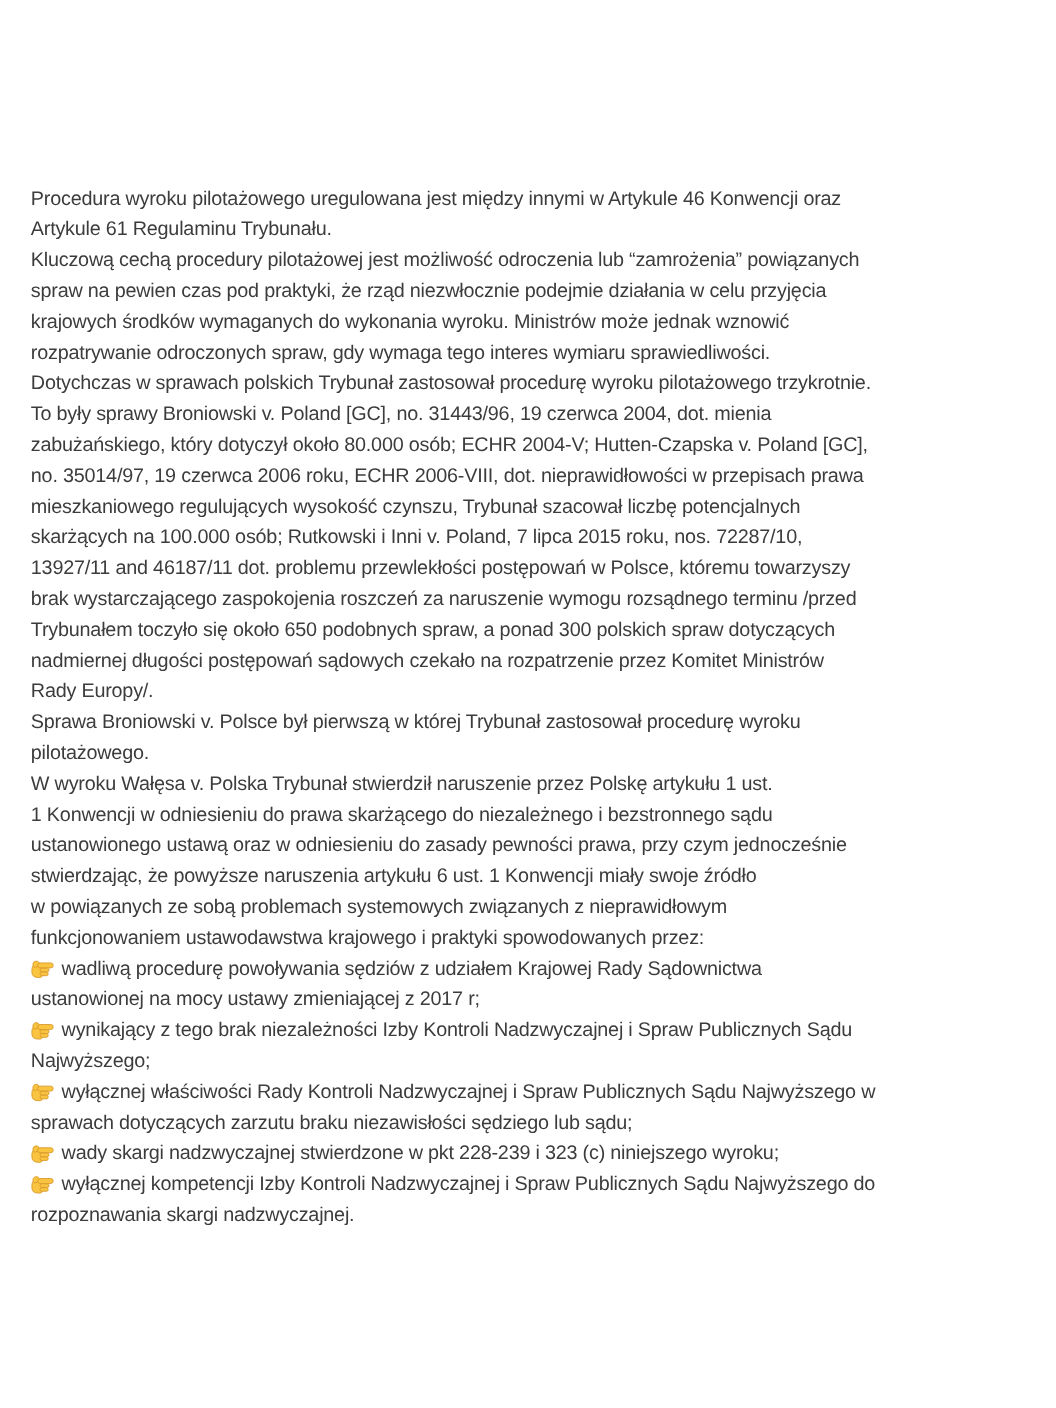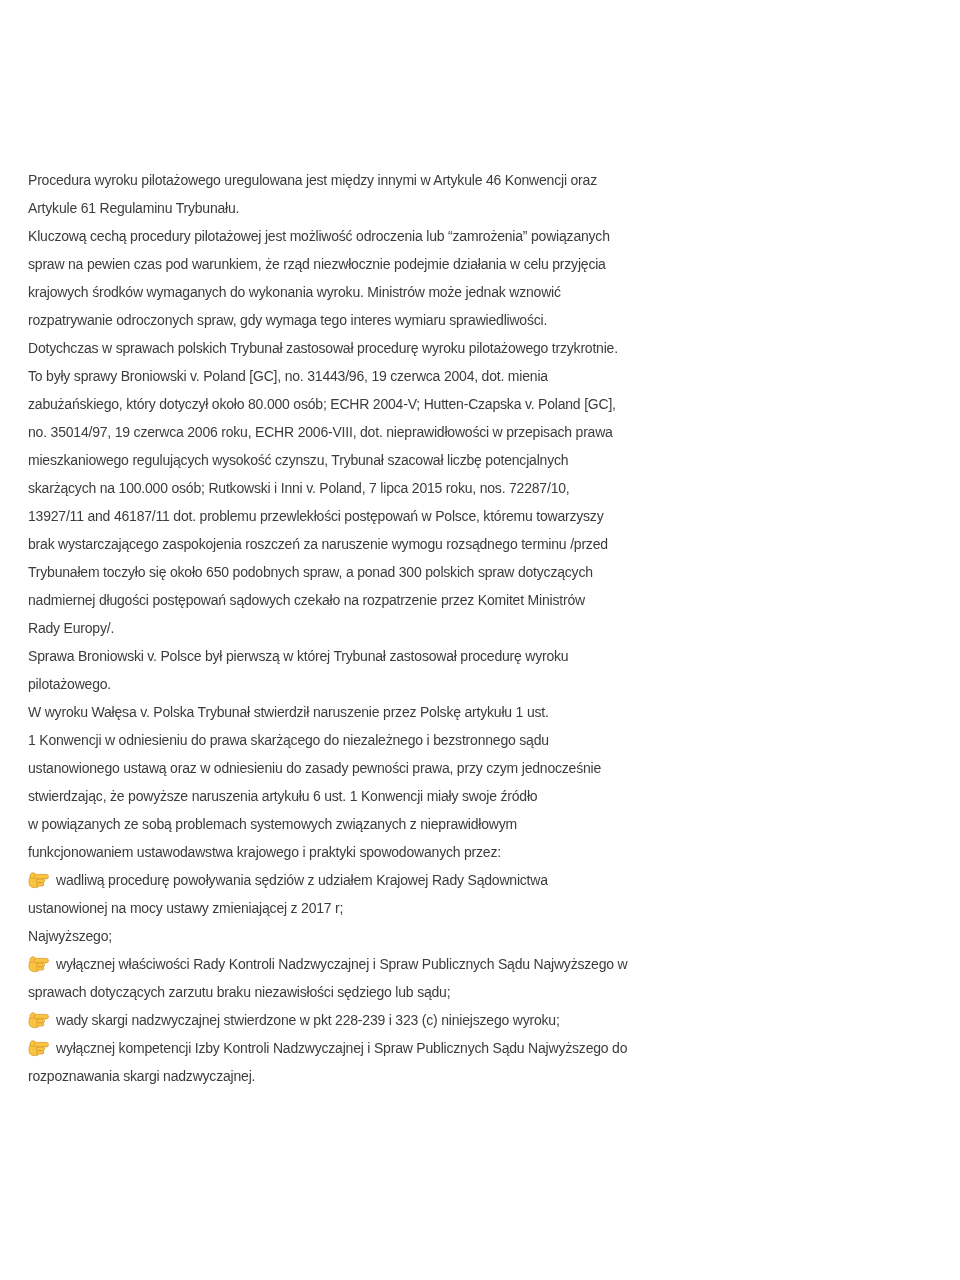--- a/index.html
+++ b/index.html
@@ -12,21 +12,21 @@
     height: 1280px;
     overflow: hidden;
     font-family: "Liberation Sans", "DejaVu Sans", sans-serif;
   }
   .doc {
     padding: 166px 18px 0 28px;
   }
   .line {
     height: 28px;
     line-height: 28px;
-    font-size: 14px;
+    font-size: 18px;
     letter-spacing: -0.2px;
     color: #3c3c3c;
     white-space: nowrap;
   }
   .hand-icon {
     display: inline-block;
     width: 21px;
     height: 20px;
     margin-right: 7px;
     vertical-align: -4px;
@@ -45,21 +45,21 @@
       <rect x="8.4" y="10.2" width="8.2" height="3.3" rx="1.6"></rect>
       <rect x="8.4" y="13.7" width="7.4" height="3.3" rx="1.6"></rect>
     </g>
   </defs>
 </svg>
 
 <div class="doc">
   <div class="line"><span>Procedura wyroku pilotażowego uregulowana jest między innymi w Artykule 46 Konwencji oraz</span></div>
   <div class="line"><span>Artykule 61 Regulaminu Trybunału.</span></div>
   <div class="line"><span>Kluczową cechą procedury pilotażowej jest możliwość odroczenia lub “zamrożenia” powiązanych</span></div>
-  <div class="line"><span>spraw na pewien czas pod warunkiem, że rząd niezwłocznie podejmie działania w celu przyjęcia</span></div>
+  <div class="line"><span>spraw na pewien czas pod praktyki, że rząd niezwłocznie podejmie działania w celu przyjęcia</span></div>
   <div class="line"><span>krajowych środków wymaganych do wykonania wyroku. Ministrów może jednak wznowić</span></div>
   <div class="line"><span>rozpatrywanie odroczonych spraw, gdy wymaga tego interes wymiaru sprawiedliwości.</span></div>
   <div class="line"><span>Dotychczas w sprawach polskich Trybunał zastosował procedurę wyroku pilotażowego trzykrotnie.</span></div>
   <div class="line"><span>To były sprawy Broniowski v. Poland [GC], no. 31443/96, 19 czerwca 2004, dot. mienia</span></div>
   <div class="line"><span>zabużańskiego, który dotyczył około 80.000 osób; ECHR 2004-V; Hutten-Czapska v. Poland [GC],</span></div>
   <div class="line"><span>no. 35014/97, 19 czerwca 2006 roku, ECHR 2006-VIII, dot. nieprawidłowości w przepisach prawa</span></div>
   <div class="line"><span>mieszkaniowego regulujących wysokość czynszu, Trybunał szacował liczbę potencjalnych</span></div>
   <div class="line"><span>skarżących na 100.000 osób; Rutkowski i Inni v. Poland, 7 lipca 2015 roku, nos. 72287/10,</span></div>
   <div class="line"><span>13927/11 and 46187/11 dot. problemu przewlekłości postępowań w Polsce, któremu towarzyszy</span></div>
   <div class="line"><span>brak wystarczającego zaspokojenia roszczeń za naruszenie wymogu rozsądnego terminu /przed</span></div>
@@ -71,20 +71,23 @@
   <div class="line"><span>W wyroku Wałęsa v. Polska Trybunał stwierdził naruszenie przez Polskę artykułu 1 ust.</span></div>
   <div class="line"><span>1 Konwencji w odniesieniu do prawa skarżącego do niezależnego i bezstronnego sądu</span></div>
   <div class="line"><span>ustanowionego ustawą oraz w odniesieniu do zasady pewności prawa, przy czym jednocześnie</span></div>
   <div class="line"><span>stwierdzając, że powyższe naruszenia artykułu 6 ust. 1 Konwencji miały swoje źródło</span></div>
   <div class="line"><span>w powiązanych ze sobą problemach systemowych związanych z nieprawidłowym</span></div>
   <div class="line"><span>funkcjonowaniem ustawodawstwa krajowego i praktyki spowodowanych przez:</span></div>
   <div class="line"><span class="hand-icon"><svg width="21" height="20" viewBox="0 0 21 20">
           <use href="#hand"></use>
         </svg></span><span>wadliwą procedurę powoływania sędziów z udziałem Krajowej Rady Sądownictwa</span></div>
   <div class="line"><span>ustanowionej na mocy ustawy zmieniającej z 2017 r;</span></div>
+  <div class="line"><span class="hand-icon"><svg width="21" height="20" viewBox="0 0 21 20">
+          <use href="#hand"></use>
+        </svg></span><span>wynikający z tego brak niezależności Izby Kontroli Nadzwyczajnej i Spraw Publicznych Sądu</span></div>
   <div class="line"><span>Najwyższego;</span></div>
   <div class="line"><span class="hand-icon"><svg width="21" height="20" viewBox="0 0 21 20">
           <use href="#hand"></use>
         </svg></span><span>wyłącznej właściwości Rady Kontroli Nadzwyczajnej i Spraw Publicznych Sądu Najwyższego w</span></div>
   <div class="line"><span>sprawach dotyczących zarzutu braku niezawisłości sędziego lub sądu;</span></div>
   <div class="line"><span class="hand-icon"><svg width="21" height="20" viewBox="0 0 21 20">
           <use href="#hand"></use>
         </svg></span><span>wady skargi nadzwyczajnej stwierdzone w pkt 228-239 i 323 (c) niniejszego wyroku;</span></div>
   <div class="line"><span class="hand-icon"><svg width="21" height="20" viewBox="0 0 21 20">
           <use href="#hand"></use>

